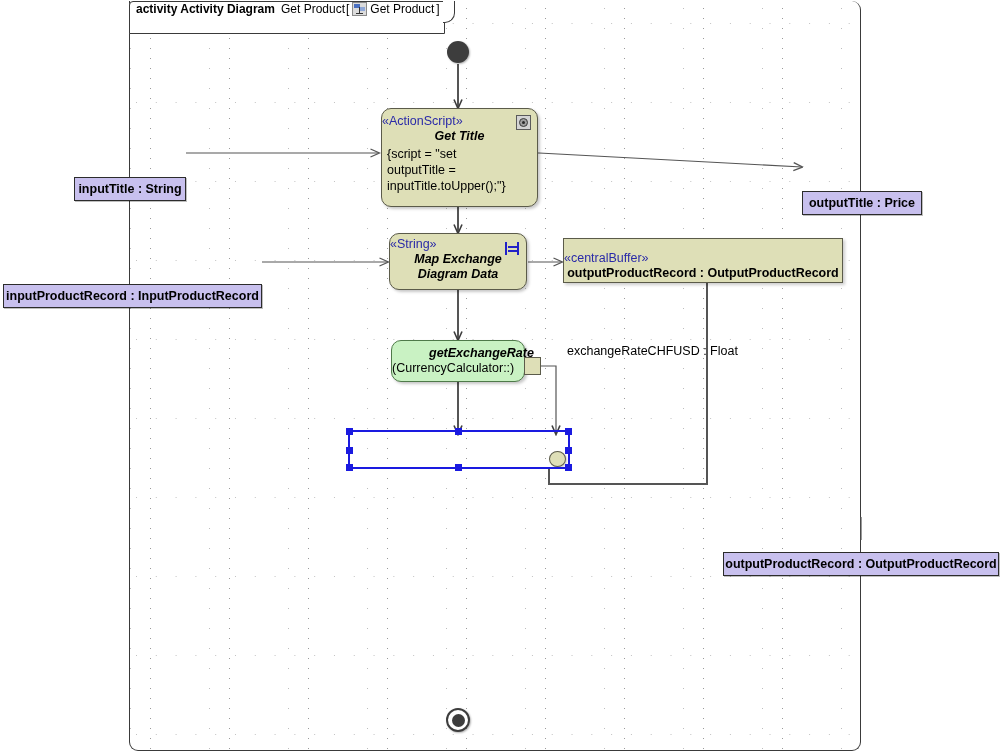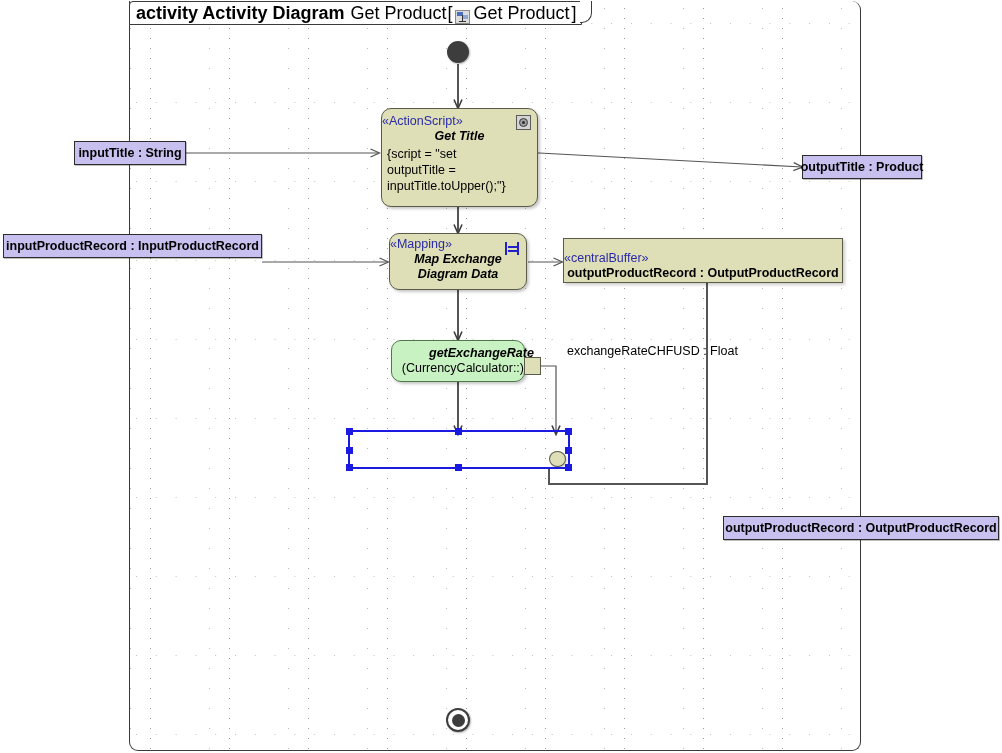--- a/index.html
+++ b/index.html
@@ -52,29 +52,29 @@
     background-size: 19.8px 79px;
     background-position: 6px 22px;
     pointer-events: none;
   }
 
   
   .frame-header {
     position: absolute;
     left: 129px;
     top: 1px;
-    height: 24px;
+    height: 33px;
     border: 1px solid #3a3a3a;
     border-bottom: 1px solid #3a3a3a;
     box-sizing: border-box;
     background: #ffffff;
     padding: 0 4px 0 6px;
     display: flex;
-    align-items: flex-end;
-    font-size: 18px;
+    align-items: flex-start;
+    font-size: 12px;
     color: #000;
     border-top-left-radius: 4px;
     white-space: nowrap;
   }
   .frame-header::after {
     content: "";
     position: absolute;
     right: -11px;
     top: -1px;
     width: 12px;
@@ -122,20 +122,21 @@
     border: 1px solid #2c2c2c;
     color: #000;
     font-size: 12.5px;
     font-weight: bold;
     display: flex;
     align-items: center;
     justify-content: center;
     padding: 0 7px;
     white-space: nowrap;
     box-shadow: 1px 1px 0 rgba(0,0,0,0.25);
+    margin-top: 36px;
   }
 
   
   .action-node {
     background: #dedfb7;
     border: 1px solid #5b5b4a;
     border-radius: 10px;
     box-shadow: 2px 2px 3px rgba(0,0,0,0.22);
     color: #000;
     font-size: 12.5px;
@@ -151,21 +152,21 @@
     line-height: 15px;
     margin-top: 5px;
   }
   .node-title {
     font-weight: bold;
     text-align: center;
     line-height: 15px;
     font-style: italic;
   }
   .node-sub {
-    text-align: right;
+    text-align: left;
     line-height: 15px;
   }
   .script-body {
     font-size: 12.5px;
     line-height: 16px;
     padding: 2px 4px 0 5px;
     color: #000;
   }
 
   
@@ -365,21 +366,21 @@
       <div>{script = "set</div>
       <div>outputTitle =</div>
       <div>inputTitle.toUpper();"}</div>
     </div>
     <div class="icon-actionscript">
       <span class="ring"></span>
     </div>
   </div>
 
   <div class="node action-node" style="left:389px; top:233px; width:138px; height:57px;">
-    <div class="stereotype" style="margin-top:3px;">«Mapping»</div>
+    <div class="stereotype" style="margin-top:3px;">«String»</div>
     <div class="node-title">Map Exchange</div>
     <div class="node-title">Diagram Data</div>
     <div class="icon-mapping">
       <span class="bar"></span>
         <span class="eq"></span>
         <span class="bar"></span>
     </div>
   </div>
 
   <div class="node buffer-node" style="left:563px; top:238px; width:280px; height:45px;">
@@ -408,25 +409,25 @@
     <span class="handle" style="left:105px; bottom:-4px;"></span>
     <span class="handle" style="right:-4px; bottom:-4px;"></span>
   </div>
 
   <div class="final-node" style="left:446px; top:708px;"></div>
 
   <div class="node param-node" style="left:74px; top:141px; width:112px; height:24px;">
     <span>inputTitle : String</span>
   </div>
 
-  <div class="node param-node" style="left:3px; top:234px; width:259px; height:24px;">
+  <div class="node param-node" style="left:3px; top:248px; width:259px; height:24px;">
     <span>inputProductRecord : InputProductRecord</span>
   </div>
 
   <div class="node param-node" style="left:802px; top:155px; width:120px; height:24px;">
-    <span>outputTitle : Product</span>
+    <span>outputTitle : Price</span>
   </div>
 
   <div class="node param-node" style="left:723px; top:516px; width:276px; height:24px;">
     <span>outputProductRecord : OutputProductRecord</span>
   </div>
 
 </div>
 
 </body></html>

